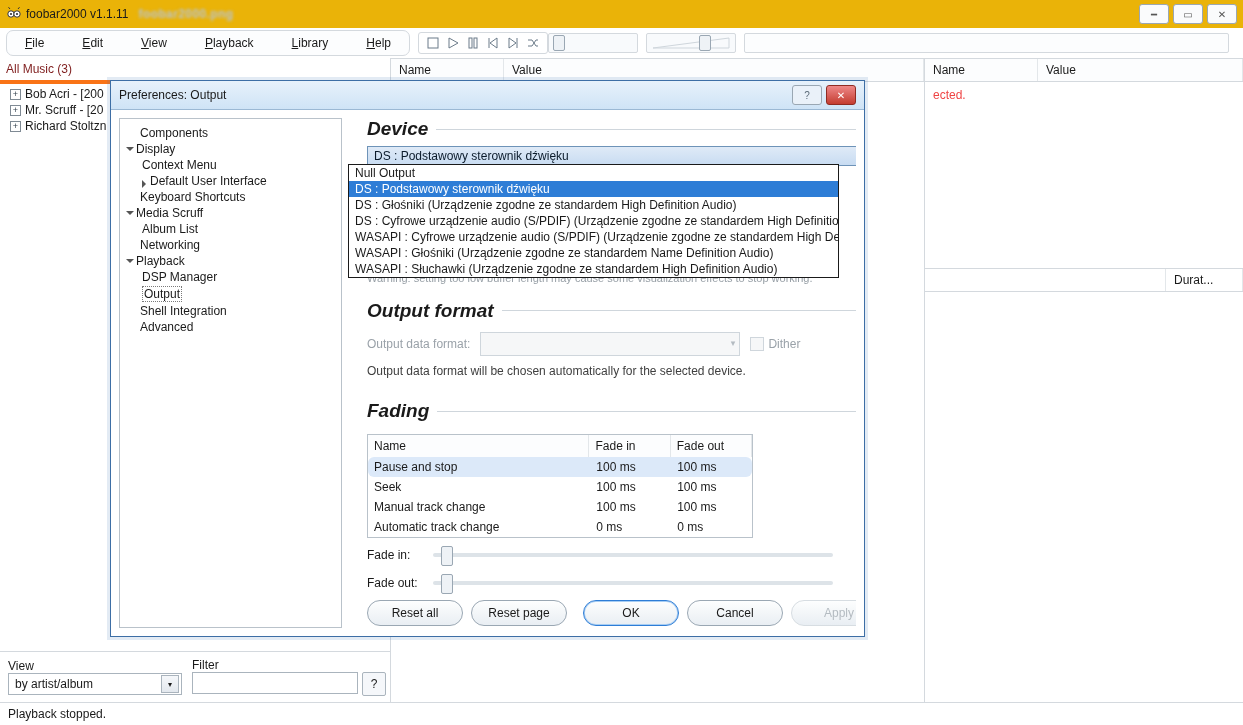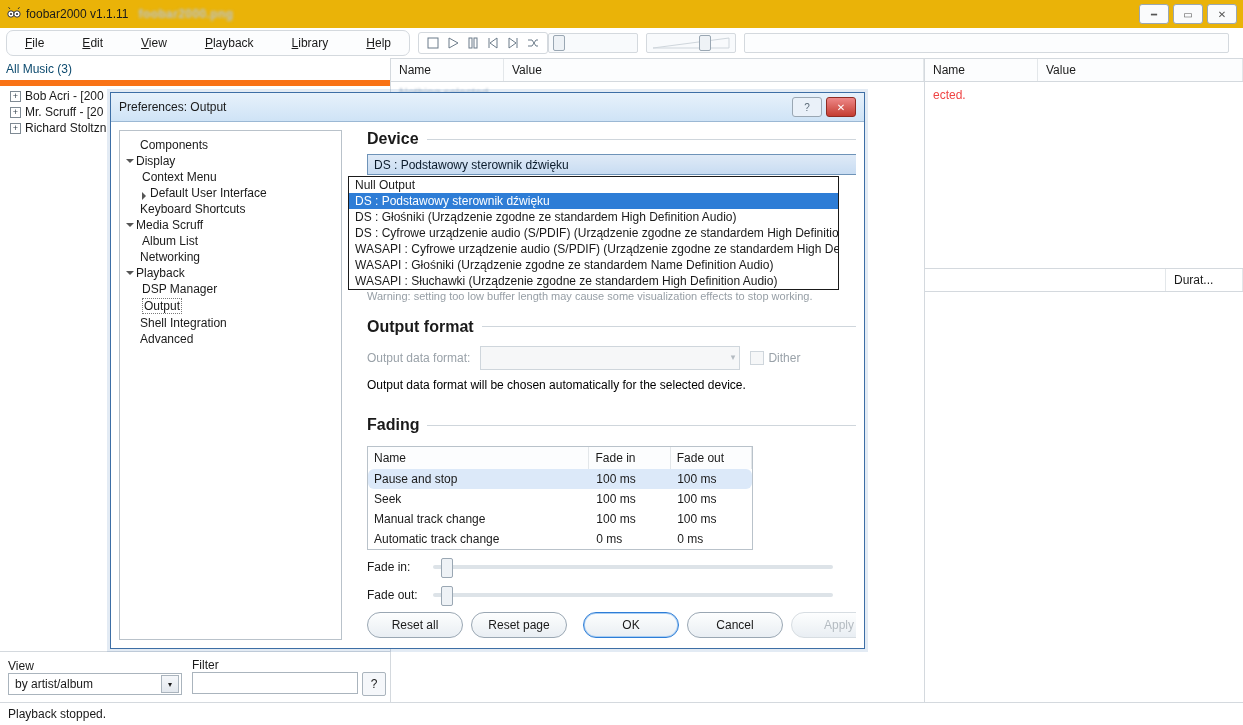--- a/index.html
+++ b/index.html
@@ -14,65 +14,65 @@
 .menu-item { padding:3px 10px; }
 .menu-item u { text-decoration:underline; }
 .toolbar { display:flex; align-items:center; gap:4px; margin-left:8px; border:1px solid #d4d9de; border-radius:3px; padding:2px 6px; }
 .tool-btn { width:16px; height:16px; display:flex; align-items:center; justify-content:center; color:#5a6b7a; }
 .slider { width:88px; height:18px; border:1px solid #d4d9de; border-radius:2px; position:relative; background:#f8fafc; display:flex; align-items:center; }
 .slider .thumb { width:10px; height:14px; border:1px solid #9aa7b3; background:#eef2f6; border-radius:2px; position:absolute; left:4px; }
 .slider.volume .thumb { left:52px; }
 .seek-bar { flex:1; height:18px; border:1px solid #d4d9de; border-radius:2px; margin-left:8px; margin-right:8px; background:#fcfdfe; }
 .content-row { flex:1; display:flex; overflow:hidden; }
 .left-panel { width:390px; display:flex; flex-direction:column; border-right:1px solid #d4d9de; }
-.panel-head { padding:4px 6px; border-bottom:6px solid #f97316; color:#0c4a6e; }
+.panel-head { padding:4px 6px; border-bottom:4px solid #f97316; color:#7f1d1d; }
 .tree-panel { flex:1; padding:2px 10px; overflow:hidden; }
 .tree-line { display:flex; align-items:center; gap:4px; padding:1px 0; color:#1a1a1a; }
 .plus-box { width:9px; height:9px; border:1px solid #7f8a94; display:inline-flex; align-items:center; justify-content:center; font-size:9px; line-height:9px; color:#3a4752; }
 .center-panel { flex:1; display:flex; flex-direction:column; }
 .grid-header { display:flex; border-top:1px solid #d4d9de; border-bottom:1px solid #d4d9de; background:#fcfdfe; }
 .grid-col { padding:4px 8px; border-right:1px solid #e3e7ea; }
 .blurred2 { color:#b8c4d0; filter:blur(1px); padding:4px 8px; }
 .right-panel { width:318px; border-left:1px solid #d4d9de; display:flex; flex-direction:column; }
 .right-body { padding:6px 8px; color:#ef4444; }
 .right-panel .list-header { display:flex; border-top:1px solid #d4d9de; border-bottom:1px solid #d4d9de; margin-top:160px; }
 .bottom-row { display:flex; align-items:center; gap:10px; padding:6px 8px; border-top:1px solid #d4d9de; }
 .label-above { font-size:12px; color:#1a1a1a; }
 .combo { width:160px; height:20px; border:1px solid #aab4bd; background:#fff; display:flex; align-items:center; padding:0 6px; position:relative; }
 .combo .caret { position:absolute; right:2px; width:16px; height:16px; border:1px solid #aab4bd; background:linear-gradient(#f5f7fa,#e3e8ee); display:flex; align-items:center; justify-content:center; font-size:8px; }
 .filter-input { width:164px; height:20px; border:1px solid #aab4bd; background:#fff; }
 .small-btn { width:22px; height:22px; border:1px solid #aab4bd; display:flex; align-items:center; justify-content:center; background:#f5f7fa; border-radius:2px; }
 .status-bar { height:22px; border-top:1px solid #d4d9de; display:flex; align-items:center; padding:0 8px; color:#1a1a1a; }
 
 
-.dialog { position:absolute; left:110px; top:92px; width:753px; height:555px; border:1px solid #3d6ea5; box-shadow:0 0 0 3px rgba(70,120,180,0.15); background:#fff; display:flex; flex-direction:column; }
+.dialog { position:absolute; left:110px; top:80px; width:753px; height:555px; border:1px solid #3d6ea5; box-shadow:0 0 0 3px rgba(70,120,180,0.15); background:#fff; display:flex; flex-direction:column; }
 .dialog-title { height:28px; background:linear-gradient(#e7f1fb,#cfe3f6); display:flex; align-items:center; padding:0 8px; color:#1a1a1a; border-bottom:1px solid #9bb8d4; }
 .dialog-title .title-text { flex:1; }
 .dlg-btn { width:28px; height:18px; border:1px solid #9aa7b3; border-radius:3px; margin-left:4px; display:flex; align-items:center; justify-content:center; font-size:10px; background:#eaf1f9; color:#5c6b78; }
 .dlg-btn.close { background:linear-gradient(#e88,#c43c30); border-color:#8f2b22; color:#fff; }
 .dialog-body { flex:1; display:flex; padding:8px; gap:25px; overflow:hidden; }
 .tree-box { width:205px; border:1px solid #b9c2ca; padding:6px 8px; background:#fff; overflow:hidden; }
 .tree-box .node { display:flex; align-items:center; gap:4px; padding:1px 0; white-space:nowrap; }
 .tree-box .indent1 { padding-left:14px;align-items:flex-end; }
 .tree-box .tri { width:0; height:0; border-left:4px solid #555; border-top:4px solid transparent; border-bottom:4px solid transparent; transform:rotate(90deg); }
 .tree-box .node.sel span.label { border:1px dotted #7a7a7a; padding:0 1px; }
 .right-col { flex:1; display:flex; flex-direction:column; overflow:hidden; }
-.section-head { font-weight:bold; font-size:16px; color:#1a1a1a; display:flex; align-items:center; gap:8px; margin-bottom:6px; }
+.section-head { font-weight:bold; font-size:19px; color:#1a1a1a; display:flex; align-items:center; gap:8px; margin-bottom:6px;font-style:italic; }
 .section-head .line { flex:1; height:1px; background:#cfd6dc; }
 .device-combo { width:100%; height:22px; border:1px solid #6e93b8; background:linear-gradient(#dfeaf7,#c8dcf2); display:flex; align-items:center; padding:0 6px; position:relative; color:#0b1b2b; }
 .dropdown-list { position:absolute; left:237px; top:54px; width:489px; border:1px solid #1a1a1a; background:#fff; z-index:50; }
 .dropdown-list .opt { padding:1px 6px; white-space:nowrap; overflow:hidden; text-overflow:clip; color:#1a1a1a; }
 .dropdown-list .opt.sel { background:#2e7dd6; color:#fff; }
 .hidden-text { color:#969ea5; font-size:11px; padding:4px 0; }
 .format-row { display:flex; align-items:center; gap:10px; margin:4px 0; }
 .lbl-dim { color:#9aa2a9; }
 .combo-dim { width:258px; height:22px; border:1px solid #cfd6dc; background:#f6f7f8; position:relative; }
 .combo-dim .caret { position:absolute; right:4px; top:5px; font-size:9px; color:#b4bbc1; }
 .checkbox-dim { width:12px; height:12px; border:1px solid #cfd6dc; display:inline-block; margin-right:4px; background:#f6f7f8; }
-.note-text { color:#000000; margin-top:4px; }
+.note-text { color:#404040; margin-top:4px; }
 .fading-table { width:384px; border:1px solid #b9c2ca; margin-top:6px; }
 .fading-table .hdr { display:flex; background:#fcfdfe; }
 .fading-table .hdr div { padding:4px 6px; border-right:1px solid #e3e7ea; }
 .fading-table .row { display:flex;border-radius:6px; }
 .fading-table .row div { padding:3px 6px; }
 .fading-table .row.sel { background:#dce9f9; }
 .c-name { width:226px; }
 .c-in { width:74px; }
 .c-out { width:74px; }
 .slider-row { display:flex; align-items:center; gap:10px; margin-top:10px; }

